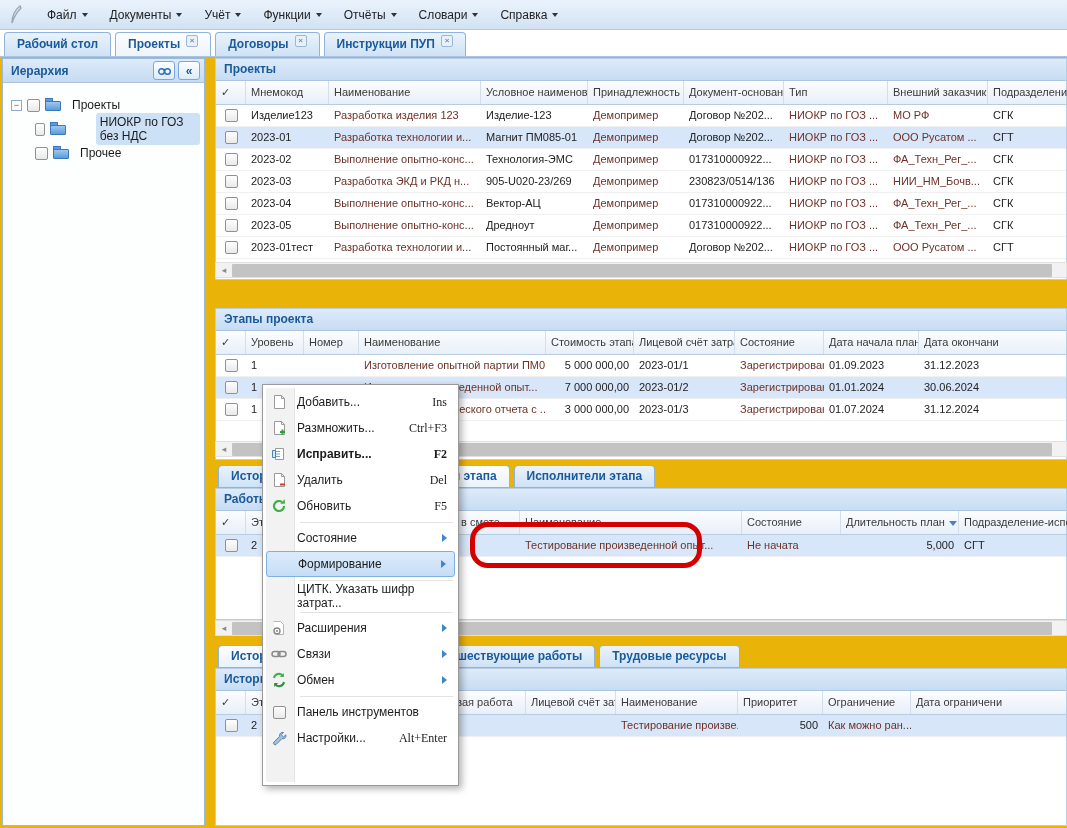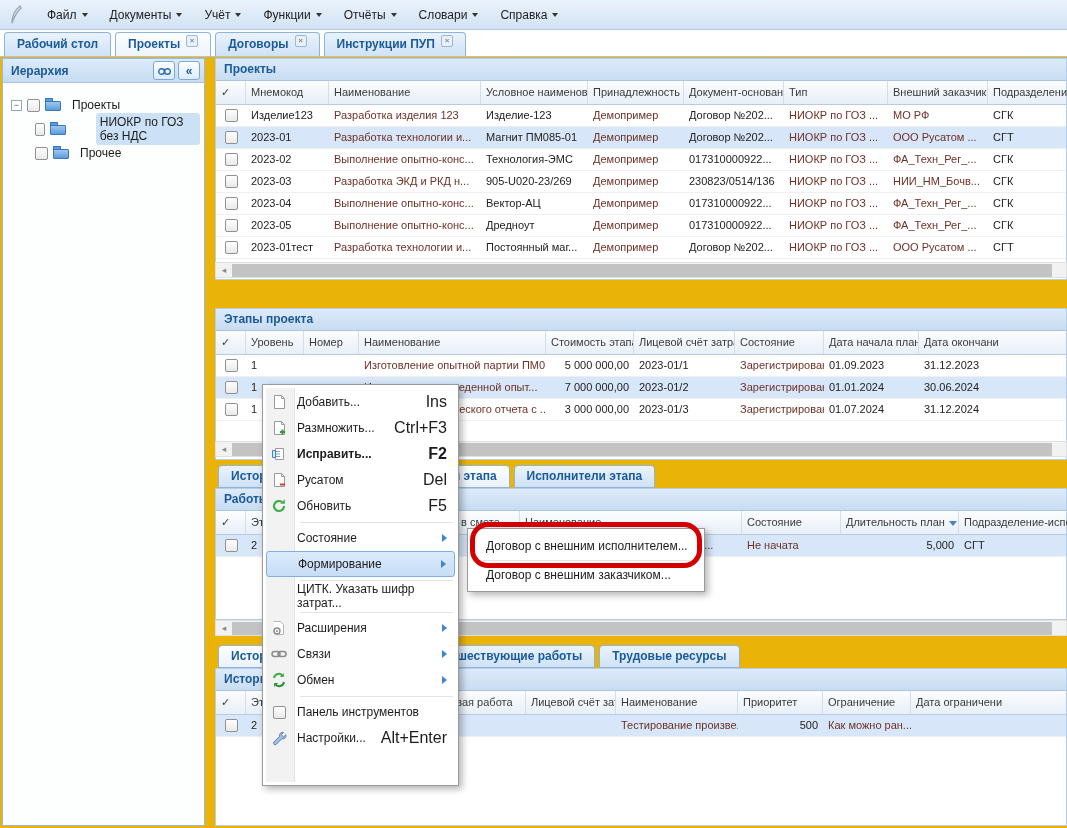--- a/index.html
+++ b/index.html
@@ -71,21 +71,21 @@
     background:linear-gradient(#eaf3fc,#cfe2f5); color:#1a5a9b; font-weight:bold; font-size:12px; }
   .stab.active { background:linear-gradient(#fdfeff,#eaf2fa); }
 
   
   .cmenu { position:absolute; left:262px; top:360px; width:197px; height:402px; background:#fff;
     border:1px solid #9a9a9a; box-shadow:3px 3px 7px rgba(0,0,0,.3); padding:4px 3px; z-index:50;margin-top:24px; }
   .cmenu:before { content:""; position:absolute; left:3px; top:3px; bottom:3px; width:28px; background:#f2f2f2; border-right:1px solid #e2e2e2; }
   .mitem { position:relative; display:flex; align-items:center; height:26px; padding:0 8px 0 4px; gap:9px; }
   .mitem .mico { width:18px; height:18px; flex:none; display:flex; align-items:center; justify-content:center; }
   .mitem .mlbl { flex:1; color:#1c1c1c; font-size:12px; }
-  .mitem .msc { color:#1c1c1c; font-size:16px; }
+  .mitem .msc { color:#1c1c1c; font-size:12px;font-family:Liberation Serif, serif; }
   .mitem .marr { width:0; height:0; border-top:4px solid transparent; border-bottom:4px solid transparent; border-left:5px solid #3f86cf; }
   .mitem.bold .mlbl, .mitem.bold .msc { font-weight:bold; }
   .mitem.hl { background:linear-gradient(#dcebfb,#c6ddf6); border:1px solid #7fb0e0; border-radius:3px; }
   .msep { height:1px; background:#e3e3e3; margin:3px 2px 2px 34px; }
 
   
   .smenu { position:absolute; left:467px; top:528px; width:238px; height:64px; background:#fff;
     border:1px solid #9a9a9a; box-shadow:3px 3px 7px rgba(0,0,0,.3); padding:4px 4px; z-index:55; }
   .sitem { height:26px; line-height:26px; padding-left:14px; font-size:12px; color:#1c1c1c; }
   .ssep { height:1px; background:#e6e6e6; margin:1px 4px; }
@@ -480,21 +480,21 @@
       <span class="msc">F2</span>
     </div>
     <div class="mitem">
       <span class="mico">
           <svg width="15" height="16" viewBox="0 0 15 16">
             <path d="M2.5 1.5h7l3 3v10h-10z" fill="#fff" stroke="#9a9a9a"></path>
             <path d="M9.5 1.5v3h3" fill="none" stroke="#9a9a9a"></path>
             <path d="M8 12.5h5" stroke="#d43a2f" stroke-width="2"></path>
           </svg>
         </span>
-      <span class="mlbl">Русатом</span>
+      <span class="mlbl">Удалить</span>
       <span class="msc">Del</span>
     </div>
     <div class="mitem">
       <span class="mico">
           <svg width="16" height="16" viewBox="0 0 16 16">
             <path d="M13 8a5 5 0 1 1-2-4" fill="none" stroke="#3fae46" stroke-width="2.2"></path>
             <path d="M13.8 1.2v4.6h-4.6z" fill="#3fae46"></path>
           </svg>
         </span>
       <span class="mlbl">Обновить</span>
@@ -561,20 +561,15 @@
       <span class="mico">
           <svg width="16" height="16" viewBox="0 0 16 16">
             <path d="M12.5 2.5 a3 3 0 0 0-3.8 3.8 L3 12 a1.6 1.6 0 0 0 2.3 2.3 L11 8.6 a3 3 0 0 0 3.8-3.8 L12.5 7 10.3 4.8z" fill="#9ec2e8" stroke="#5e81a8"></path>
           </svg>
         </span>
       <span class="mlbl">Настройки...</span>
       <span class="msc">Alt+Enter</span>
     </div>
   </div>
 
-  <div class="smenu">
-    <div class="sitem">Договор с внешним исполнителем...</div>
-    <div class="ssep"></div>
-    <div class="sitem">Договор с внешним заказчиком...</div>
-  </div>
   <div class="redring"></div>
 
 </div>
 
 </body></html>

